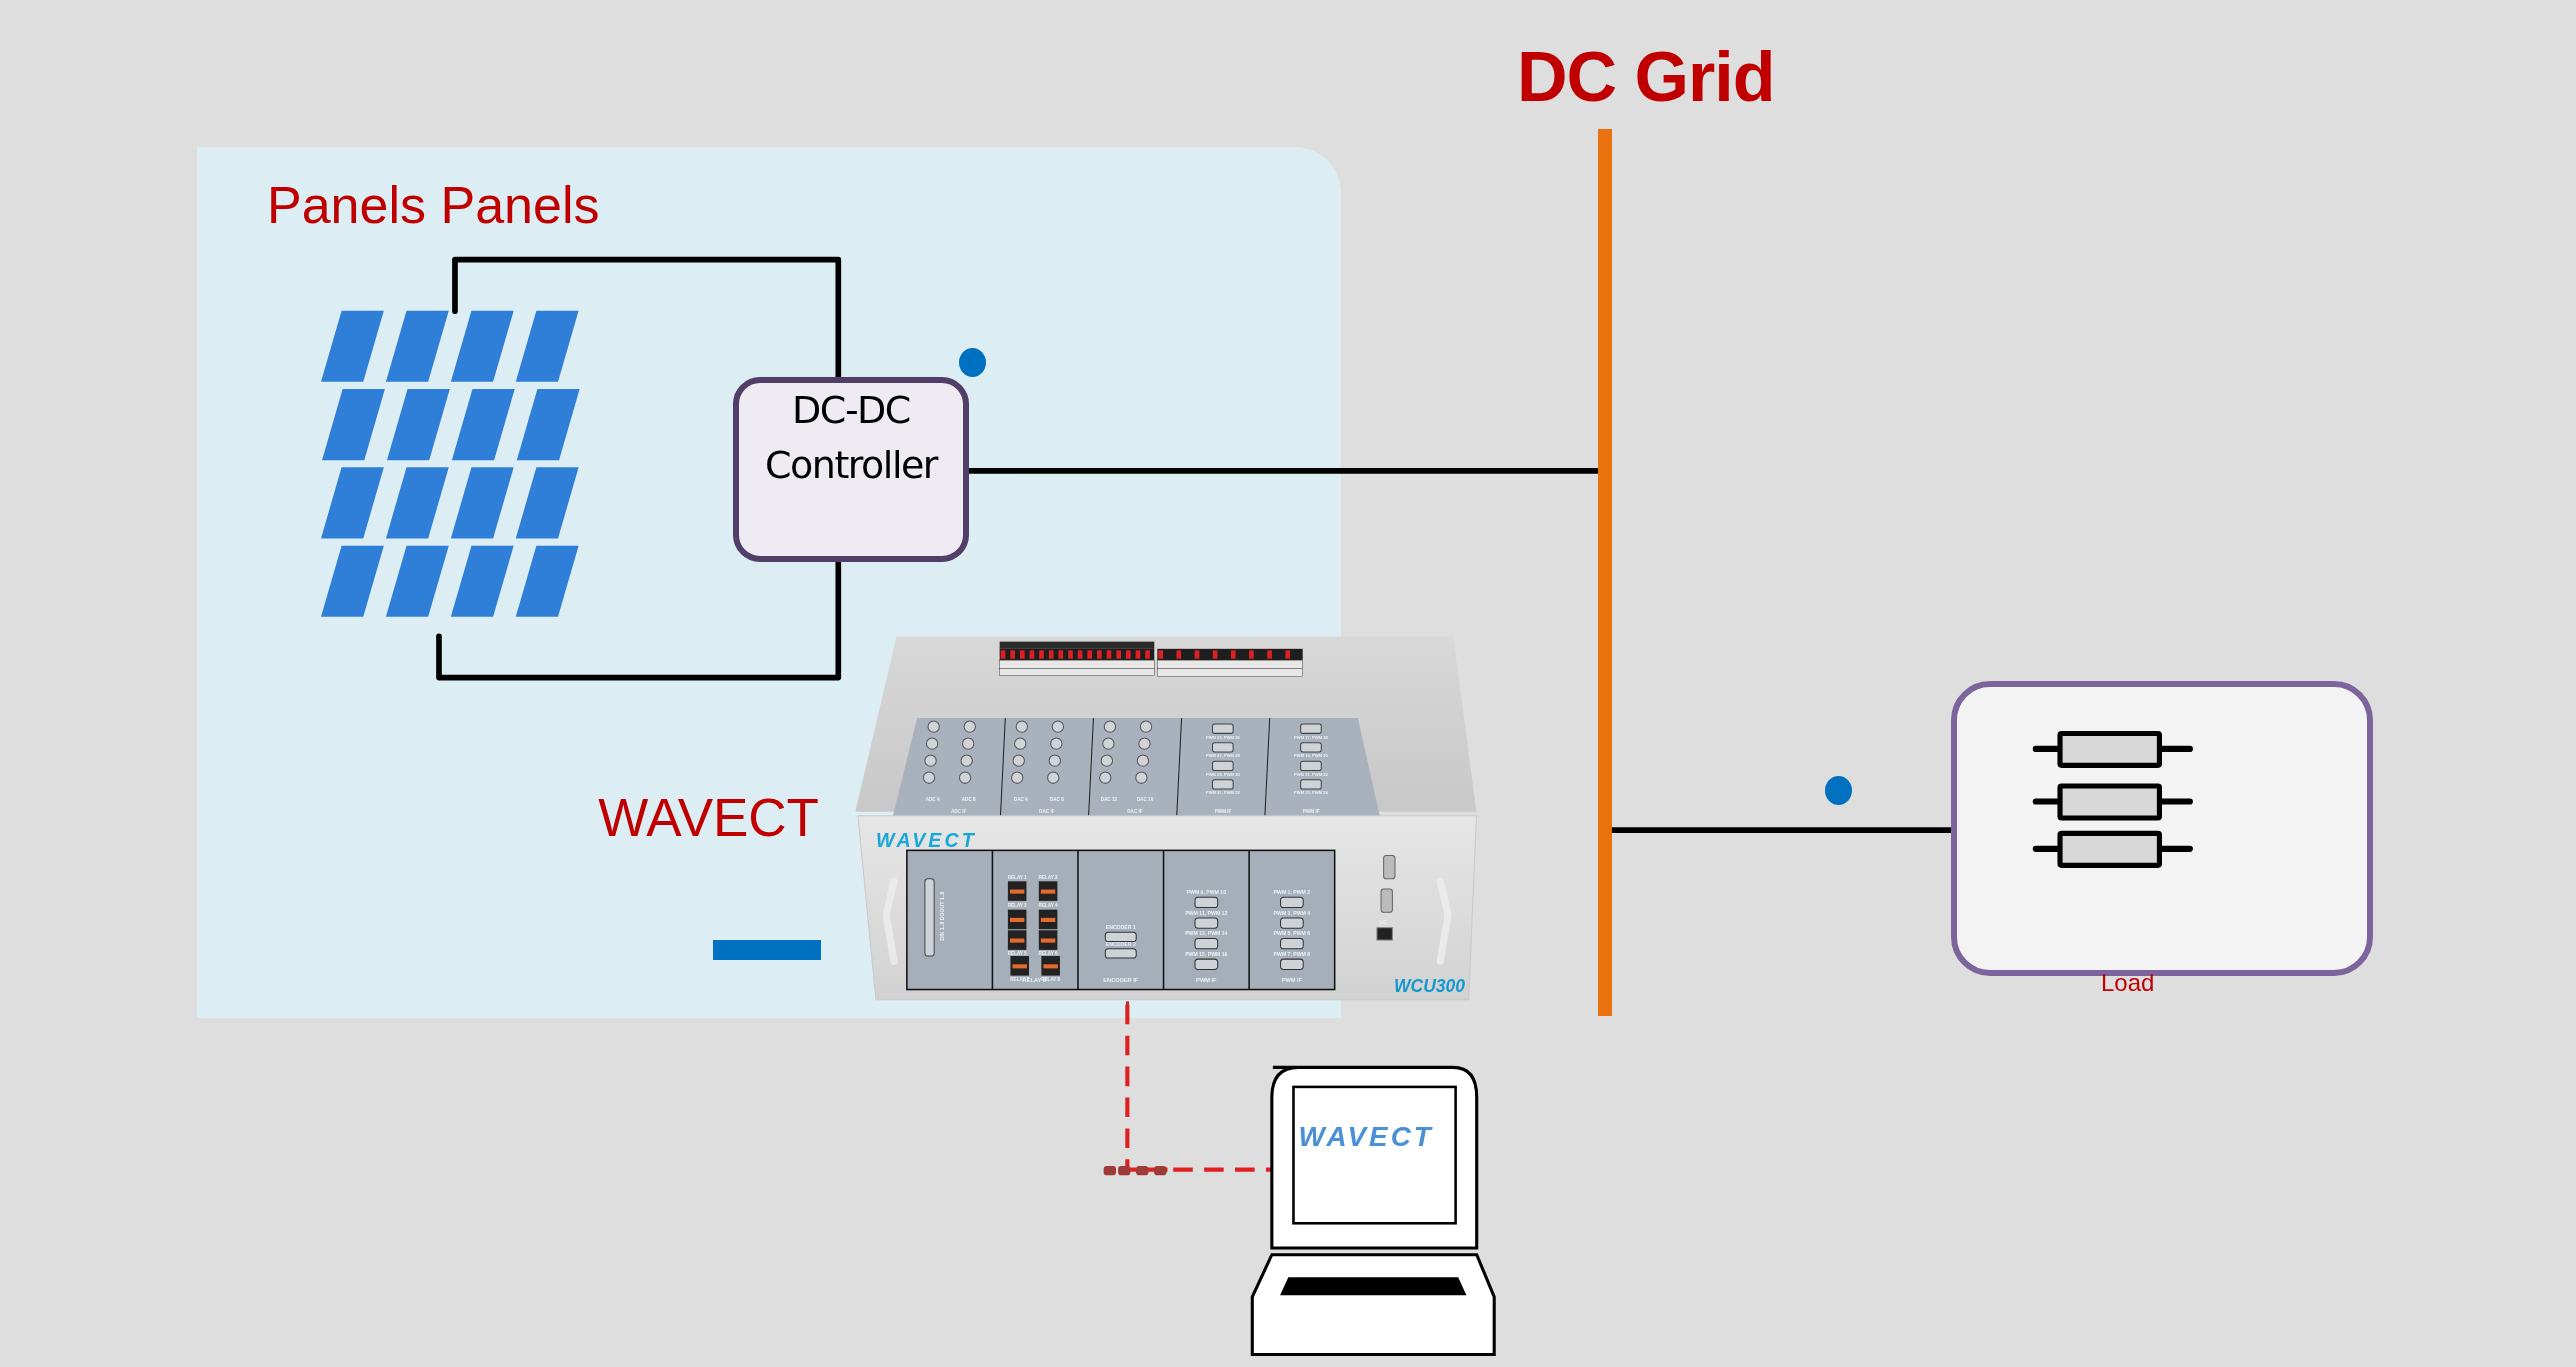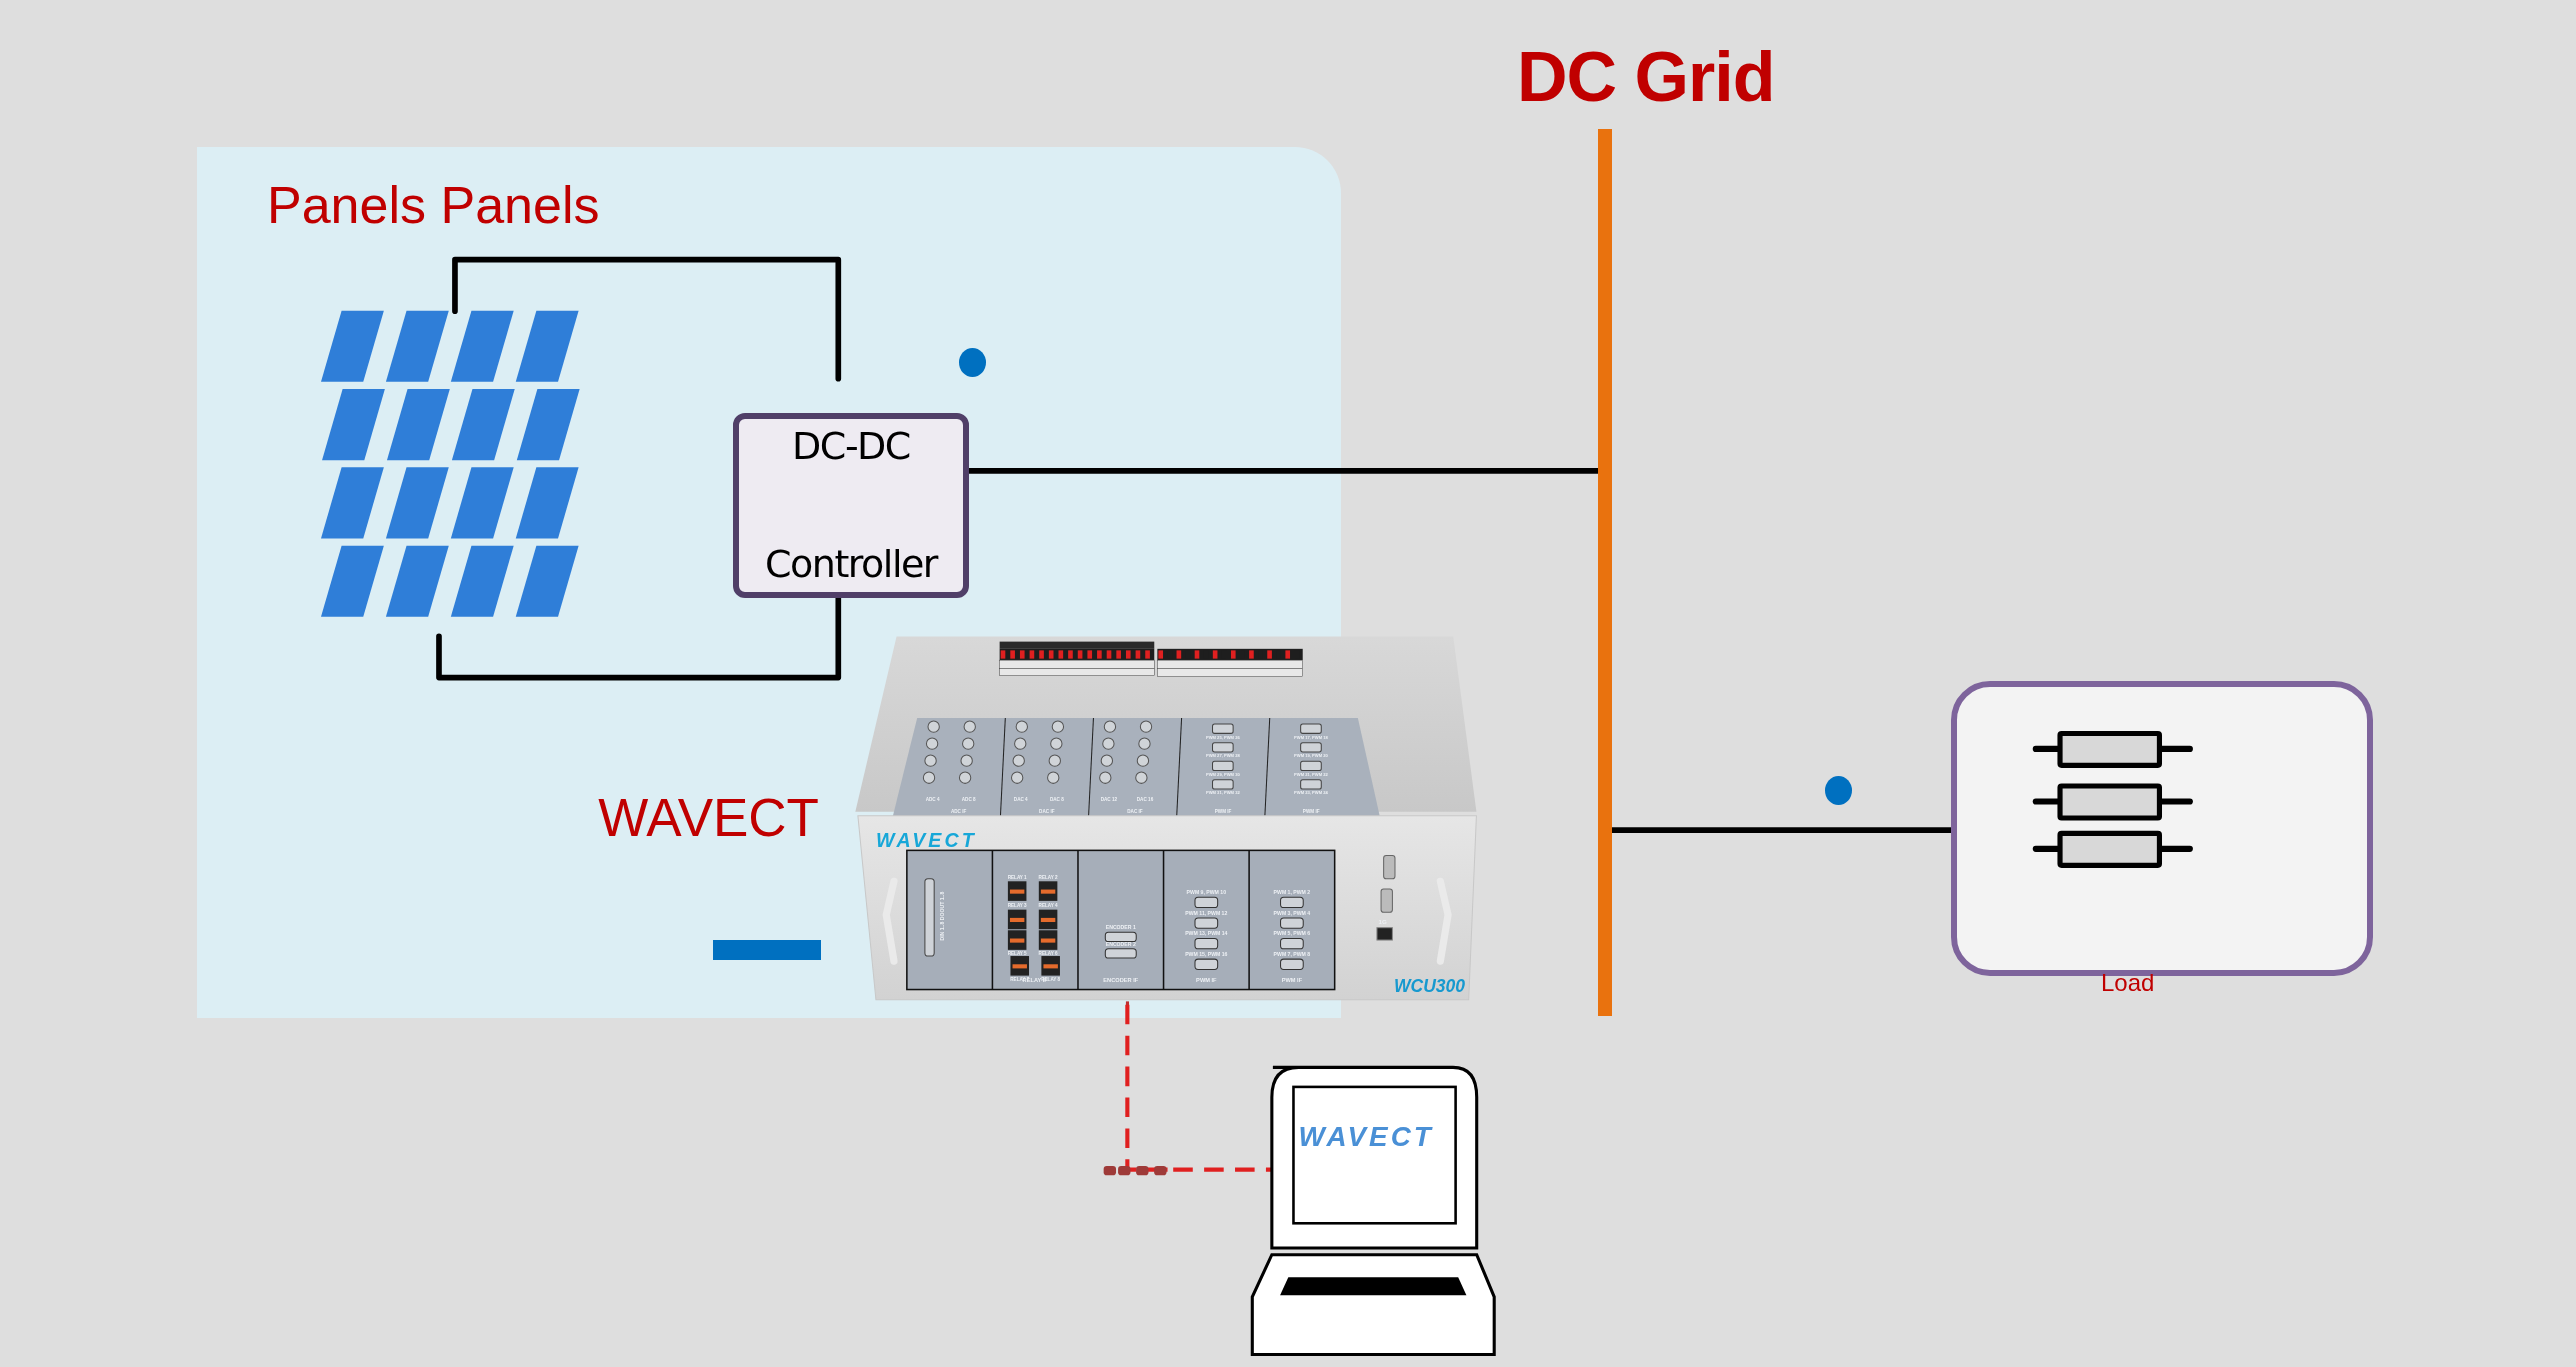--- a/index.html
+++ b/index.html
@@ -5,21 +5,21 @@
   html, body { margin: 0; padding: 0; }
   body { width: 2603px; height: 1368px; background: #dedede; position: relative; overflow: hidden; font-family: "DejaVu Sans", sans-serif; }
   .abs { position: absolute; }
   #solar-region { left: 197px; top: 147px; width: 1144px; height: 871px; background: #dceef4; border-top-right-radius: 46px; }
   .label-red { color: #c00000; font-family: "Liberation Sans", sans-serif; }
   #grid-title { left: 1517px; top: 9.3px; font-size: 70px; font-weight: bold; letter-spacing: -1px; margin-top: 28px; }
   #solar-title { left: 267px; top: 175px; font-size: 52px; }
   #ctrl-title { left: 515px; top: 786px; width: 304px; text-align: right; font-size: 53px; line-height: 1.2; }
   #ctrl-bar { left: 713px; top: 940px; width: 108px; height: 19.6px; background: #0070c0; }
   #grid-bus { left: 1598px; top: 129px; width: 14.4px; height: 887px; background: #e9720e; }
-  #conv { left: 733px; top: 377px; width: 236px; height: 185px; box-sizing: border-box; border: 6.2px solid #503f68; border-radius: 12px; background: #eeebf2; display: flex; flex-direction: column; align-items: center; justify-content: space-between; font-family: "DejaVu Sans", sans-serif; font-size: 38px; line-height: 1.45; color: #000; letter-spacing: -1.5px; margin-top: 36px; }
+  #conv { left: 733px; top: 377px; width: 236px; height: 185px; box-sizing: border-box; border: 6.2px solid #503f68; border-radius: 27px; background: #eeebf2; display: flex; flex-direction: column; align-items: center; justify-content: flex-start; font-family: "DejaVu Sans", sans-serif; font-size: 38px; line-height: 1.45; color: #000; letter-spacing: -1.5px; }
   .dot { width: 27px; height: 29px; border-radius: 50%; background: #0070c0; }
   #load-box { left: 1951px; top: 681px; width: 422px; height: 295px; box-sizing: border-box; border: 6.7px solid #7e649c; border-radius: 39px; background: #f3f3f3; }
   #load-label { left: 2101px; top: 969px; font-size: 24px; font-weight: normal; }
   svg.layer { position: absolute; left: 0; top: 0; }
   
   #controller { left: 845px; top: 621px; width: 634px; height: 384px; }
   #laptop { left: 1242px; top: 1061px; width: 350px; height: 304px; }
   .ctrl-text { fill: #eef1f5; font-family: "Liberation Sans", sans-serif; font-weight: bold; }
 </style>
 </head>

